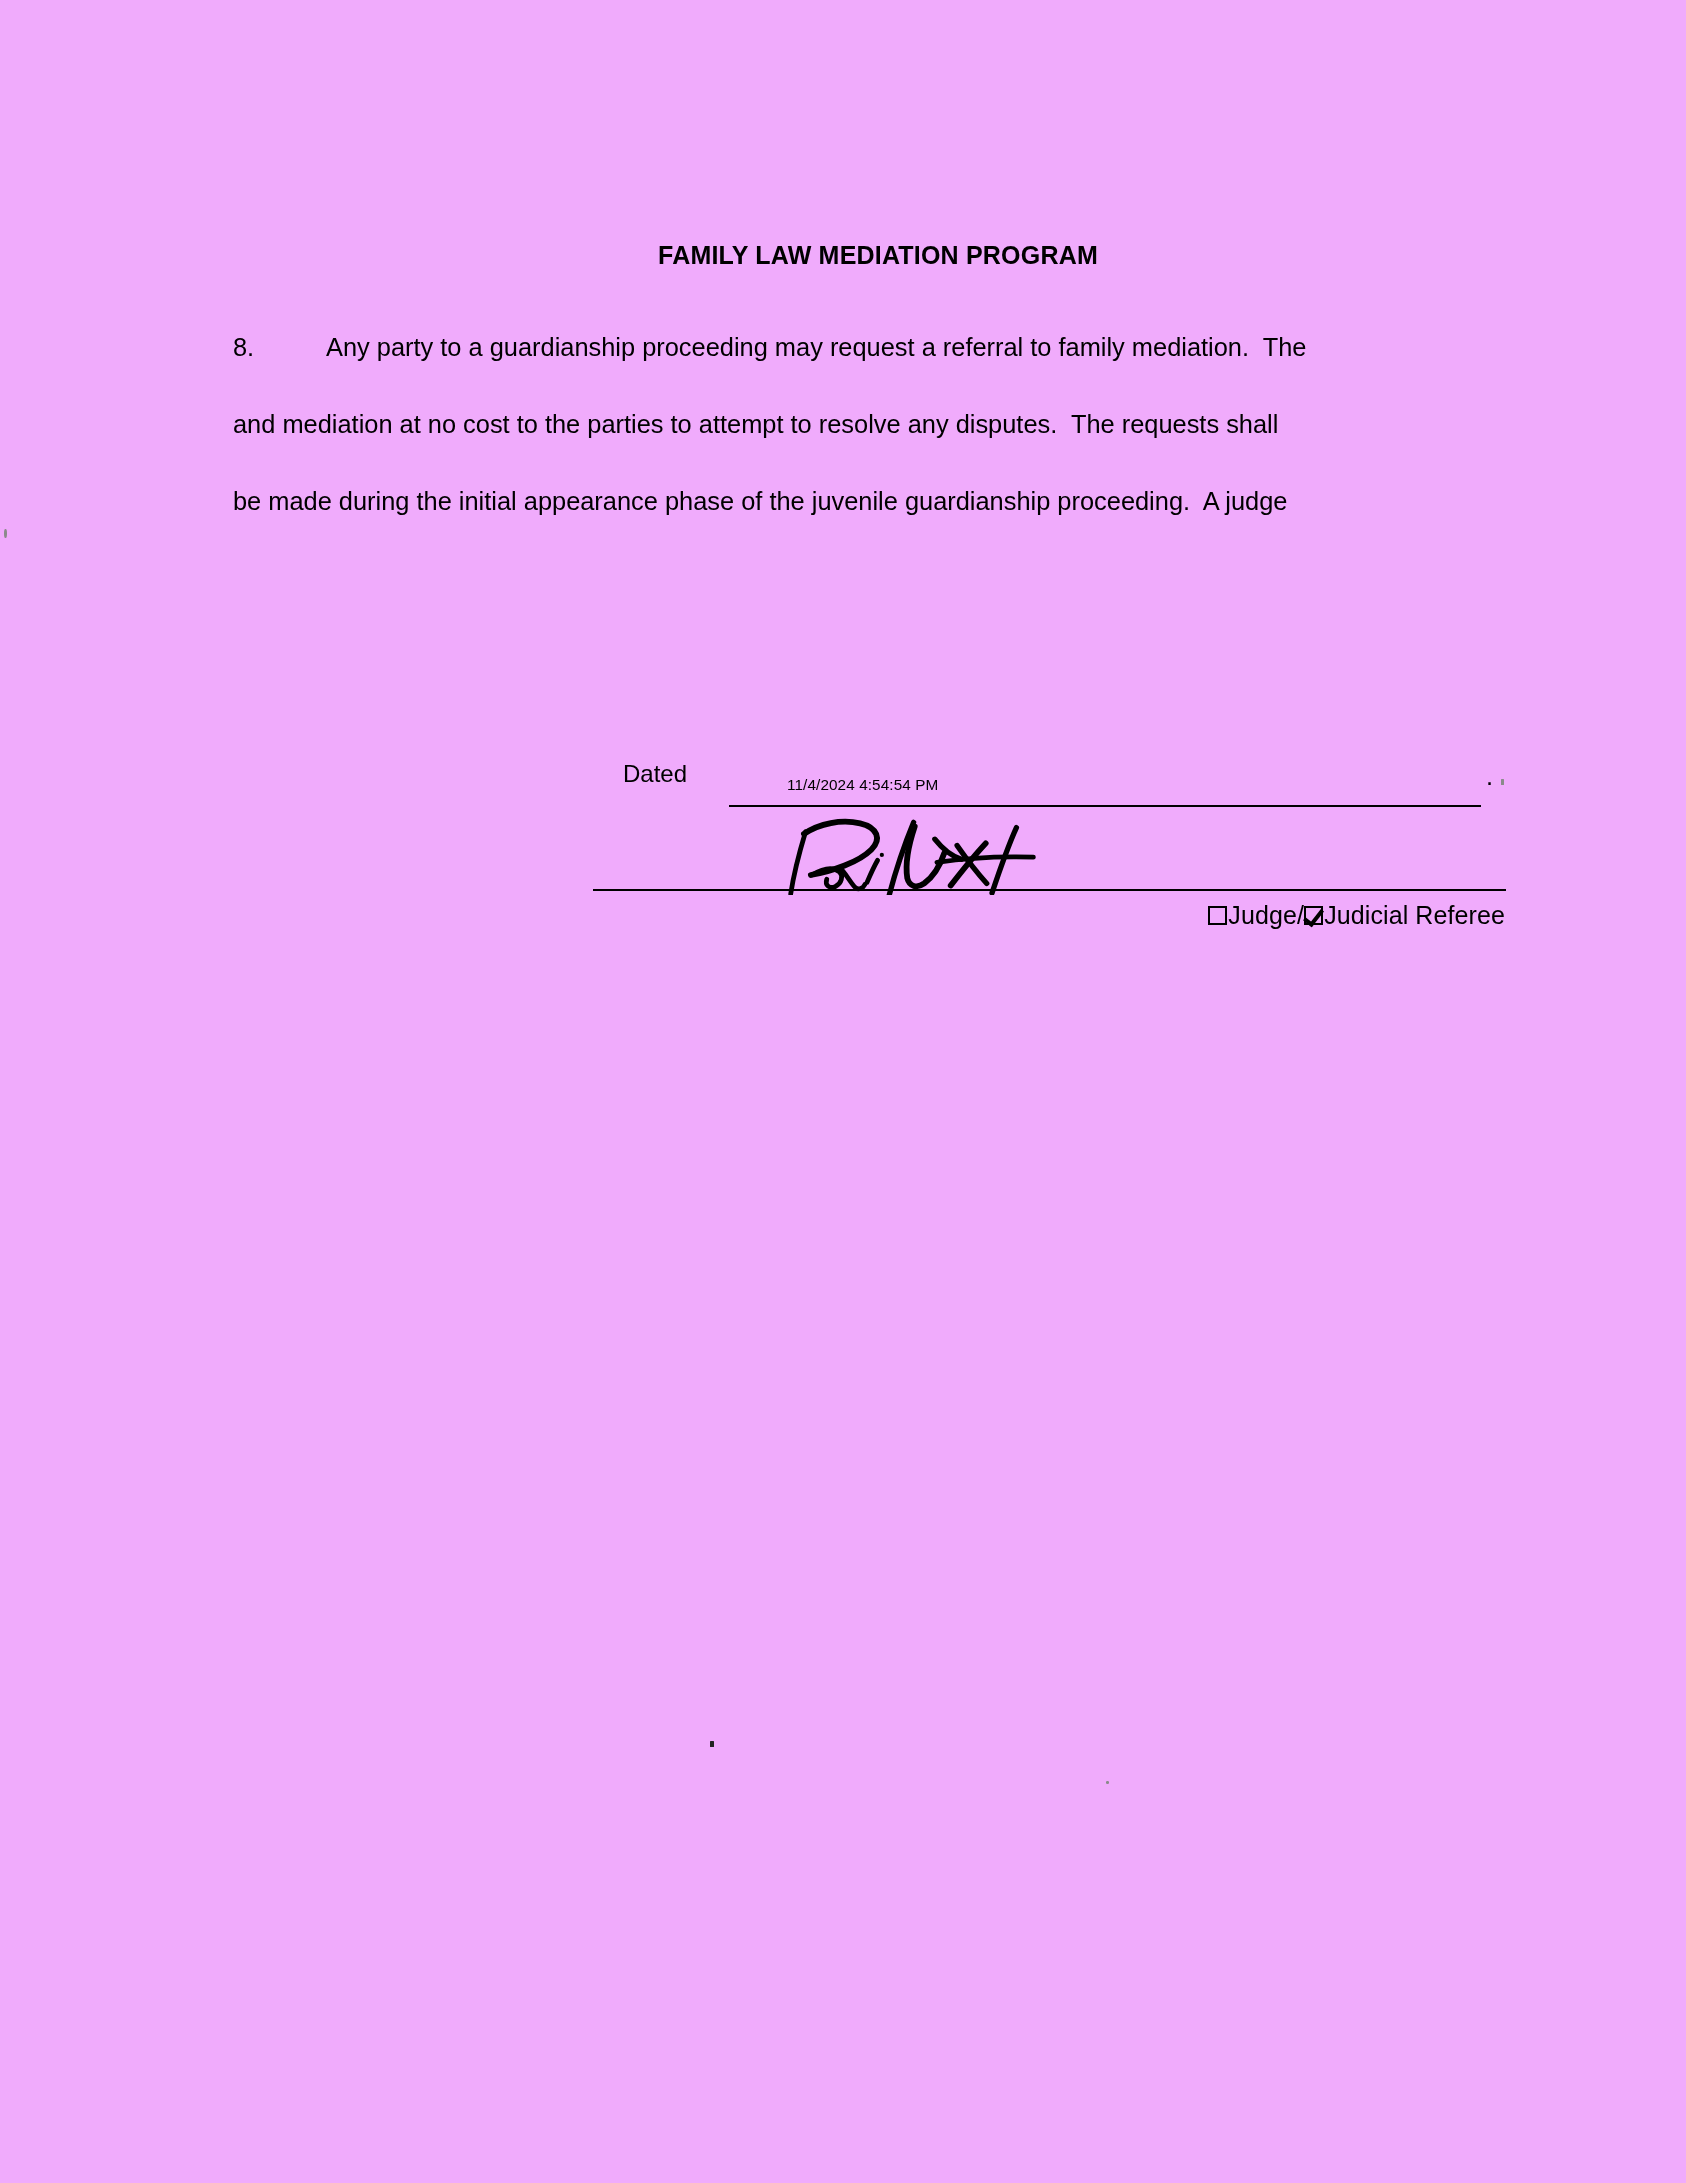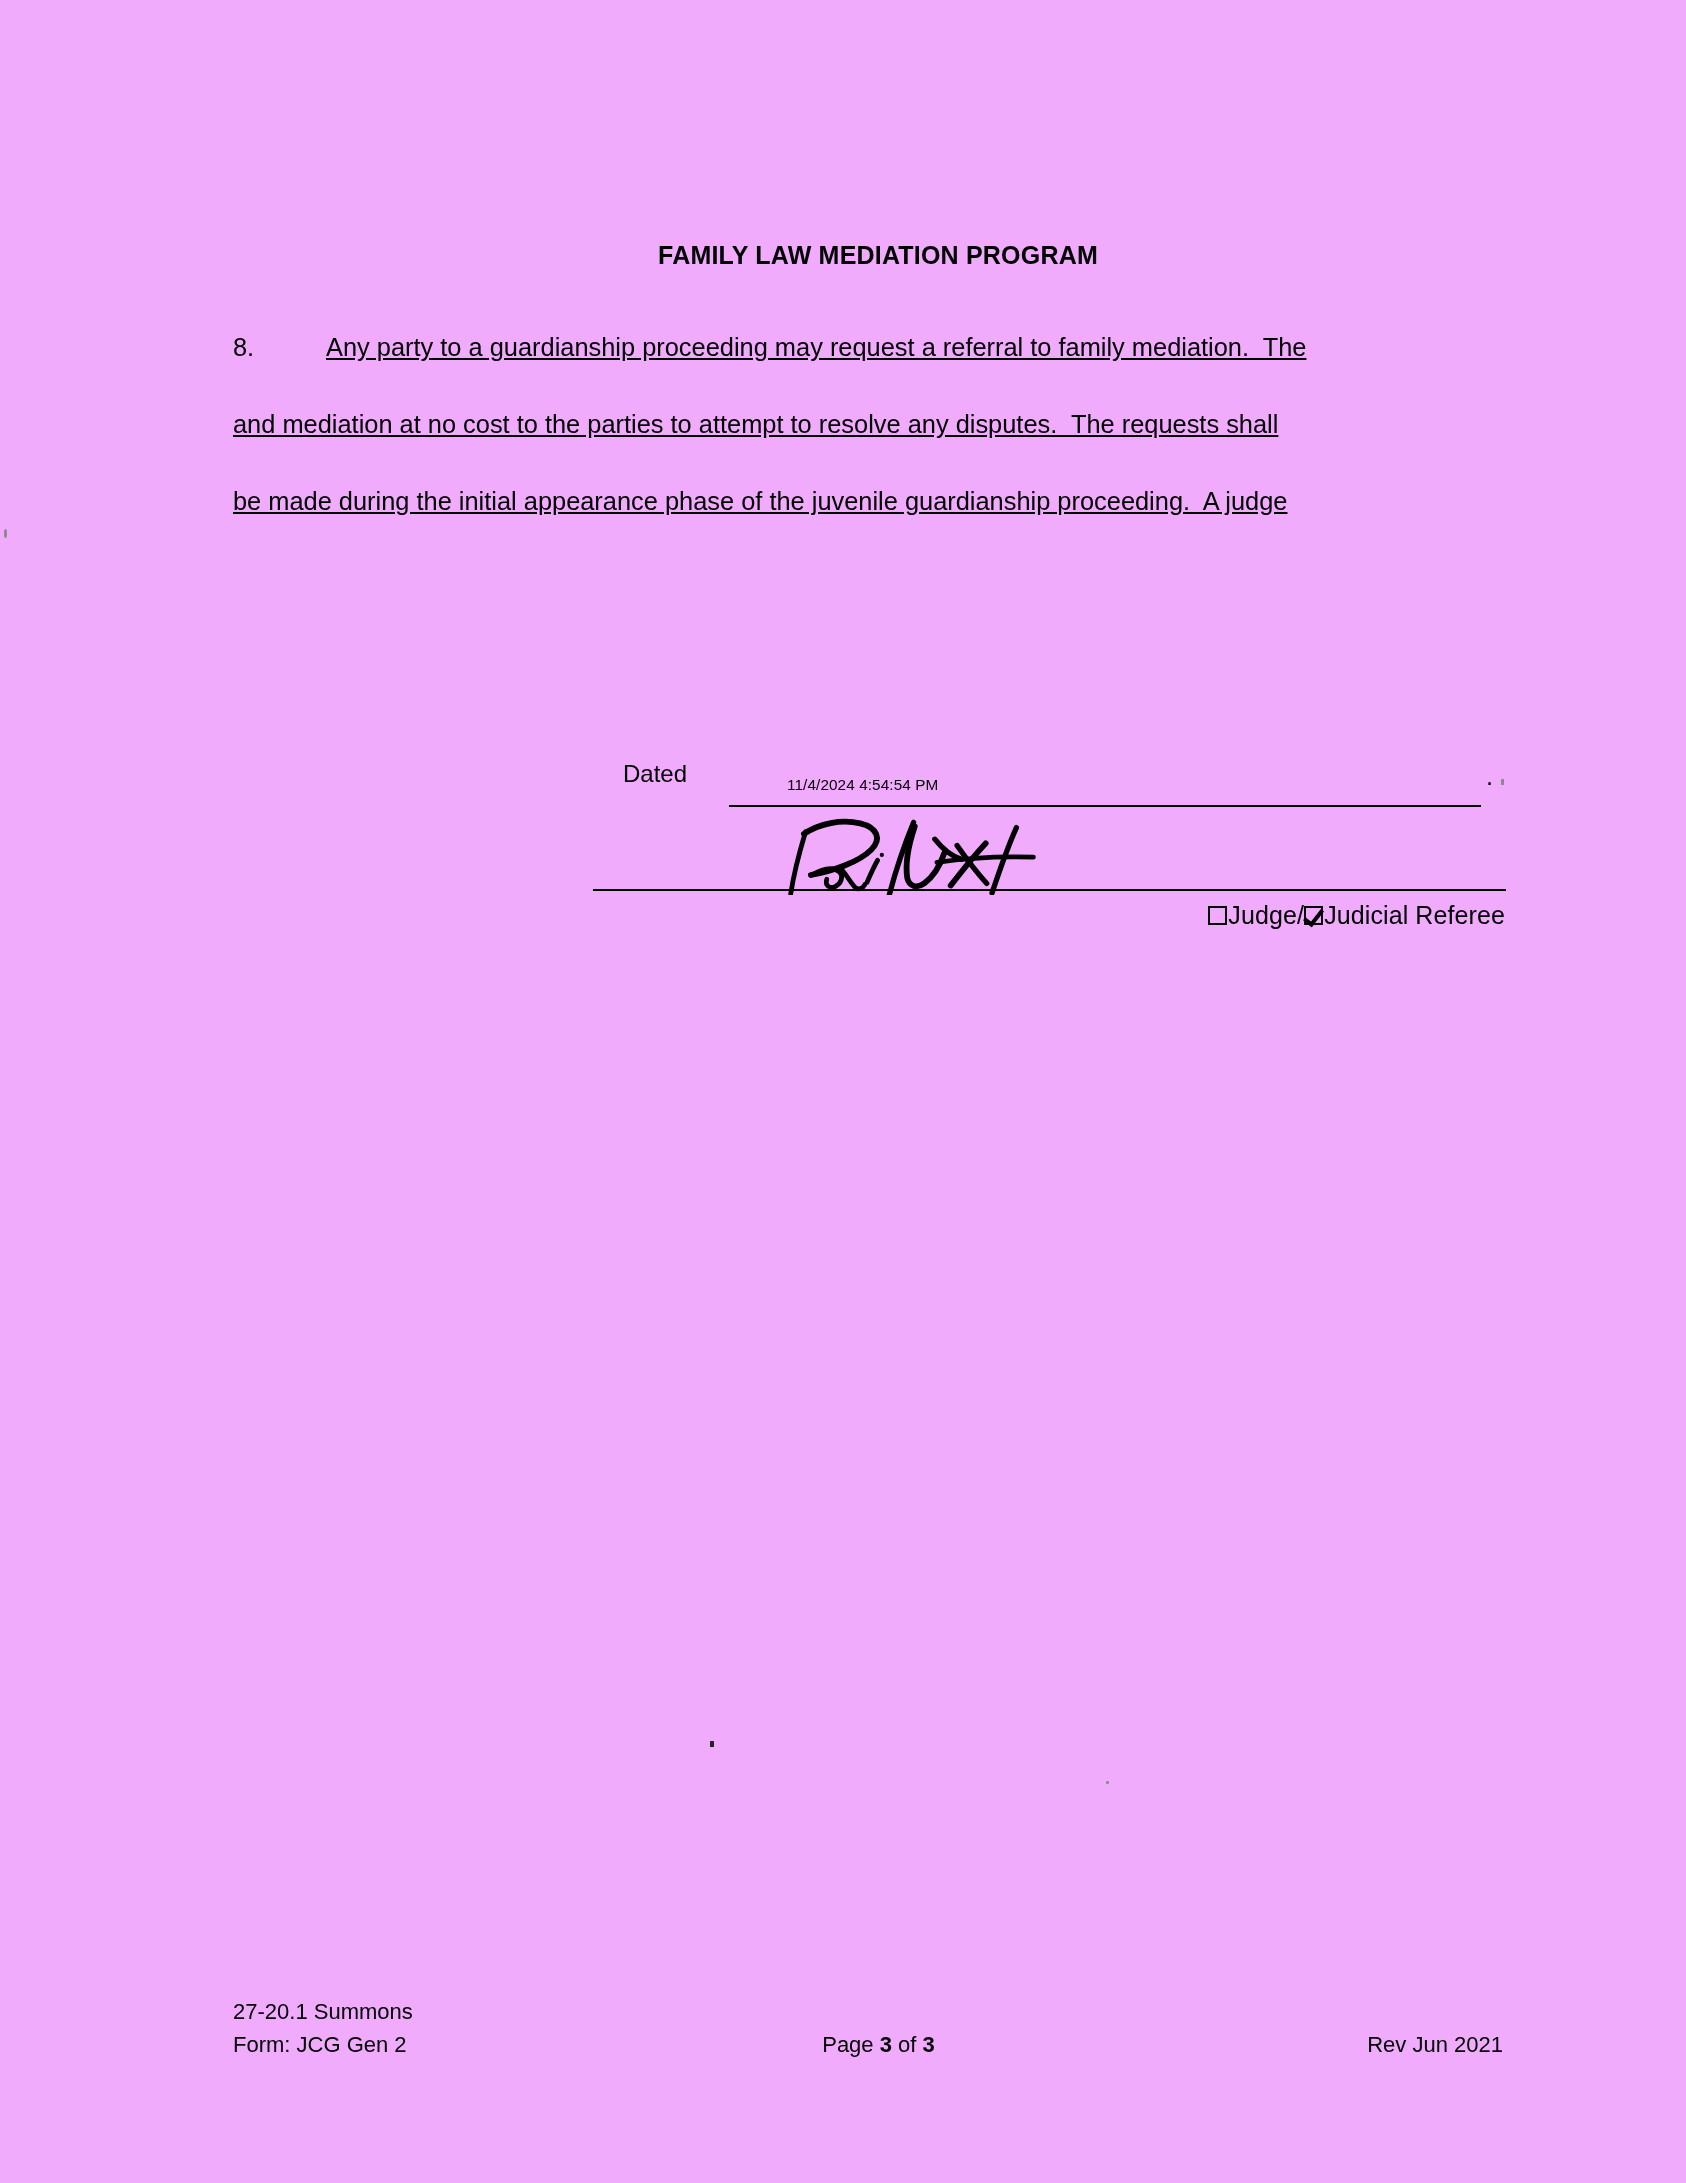--- a/index.html
+++ b/index.html
@@ -40,21 +40,20 @@
     top: 328px;
     width: 1254px;
   }
 
   .body-line {
     position: relative;
     height: 77px;
     font-size: 25.4px;
     line-height: 39px;
     white-space: pre;
-    text-decoration: underline;
   }
 
   .item-number {
     display: inline-block;
     width: 93px;
   }
 
   
   .sig-block {
     position: absolute;
@@ -282,23 +281,15 @@
         </svg>
       </div>
     </div>
 
     <div class="referee-row">
       <span class="cbox"></span><span class="referee-text">Judge</span><span class="referee-text">/</span><span class="cbox checked"></span><span class="referee-text">Judicial Referee</span>
     </div>
 
   </div>
 
-  <div class="footer">
-    <div class="footer-left">
-      <div>27-20.1 Summons</div>
-      <div>Form: JCG Gen 2</div>
-    </div>
-    <div class="footer-center"><span>Page </span><b>3</b><span> of </span><b>3</b></div>
-    <div class="footer-right">Rev Jun 2021</div>
-  </div>
 
 </div>
 
 
 </body></html>

